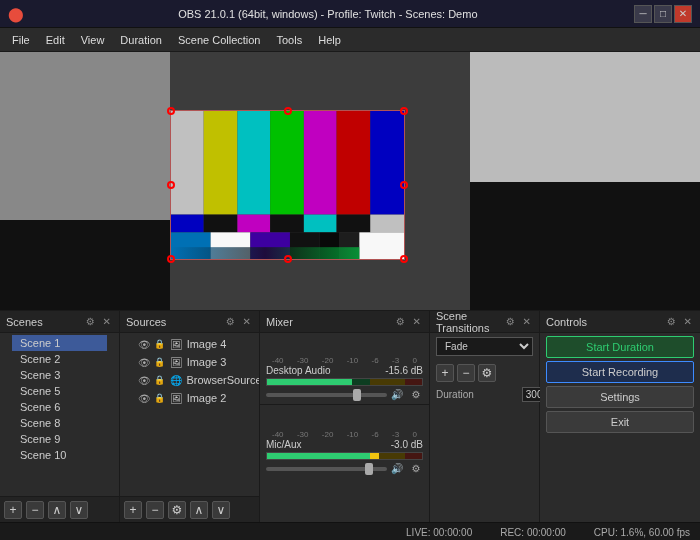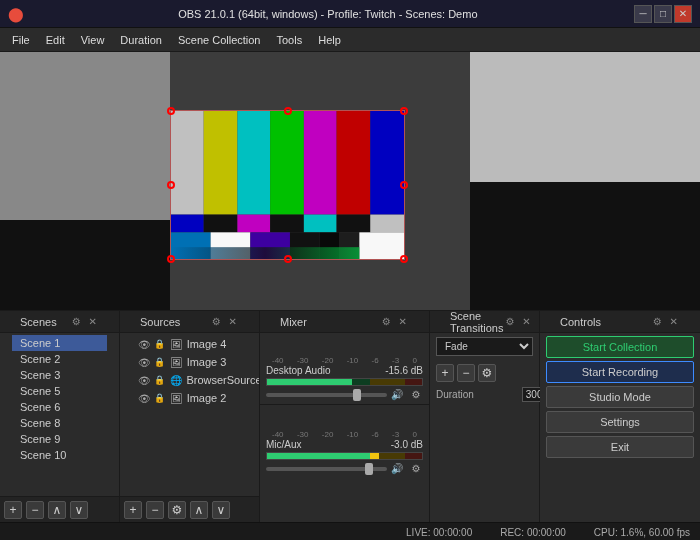--- a/index.html
+++ b/index.html
@@ -168,21 +168,21 @@
       border-right: 1px solid #1a1a1a;
       background: #2b2b2b;
     }
 
     .panel-header {
       background: #232323;
       height: 22px;
       display: flex;
       align-items: center;
       justify-content: space-between;
-      padding: 0 20px;
+      padding: 0 6px;
       border-bottom: 1px solid #1a1a1a;
       flex-shrink: 0;
     }
     .panel-title {
       font-size: 11px;
       color: #ccc;
     }
     .panel-icons {
       display: flex;
       gap: 4px;
@@ -688,23 +688,22 @@
 
     <div class="panel" id="controls-panel">
       <div class="panel-header">
         <span class="panel-title">Controls</span>
         <div class="panel-icons">
           <span class="panel-icon">⚙</span>
           <span class="panel-icon">✕</span>
         </div>
       </div>
       <div id="controls-buttons">
-      <button class="ctrl-btn start-streaming">Start Collection</button>
+      <button class="ctrl-btn start-streaming">Start Duration</button>
           <button class="ctrl-btn start-recording">Start Recording</button>
-          <button class="ctrl-btn studio-mode">Studio Mode</button>
           <button class="ctrl-btn settings">Settings</button>
           <button class="ctrl-btn exit">Exit</button>
         </div>
     </div>
 
   </div>
 
   <div id="statusbar">
     <span class="status-item">LIVE: 00:00:00</span>
     <span class="status-item">REC: 00:00:00</span>

